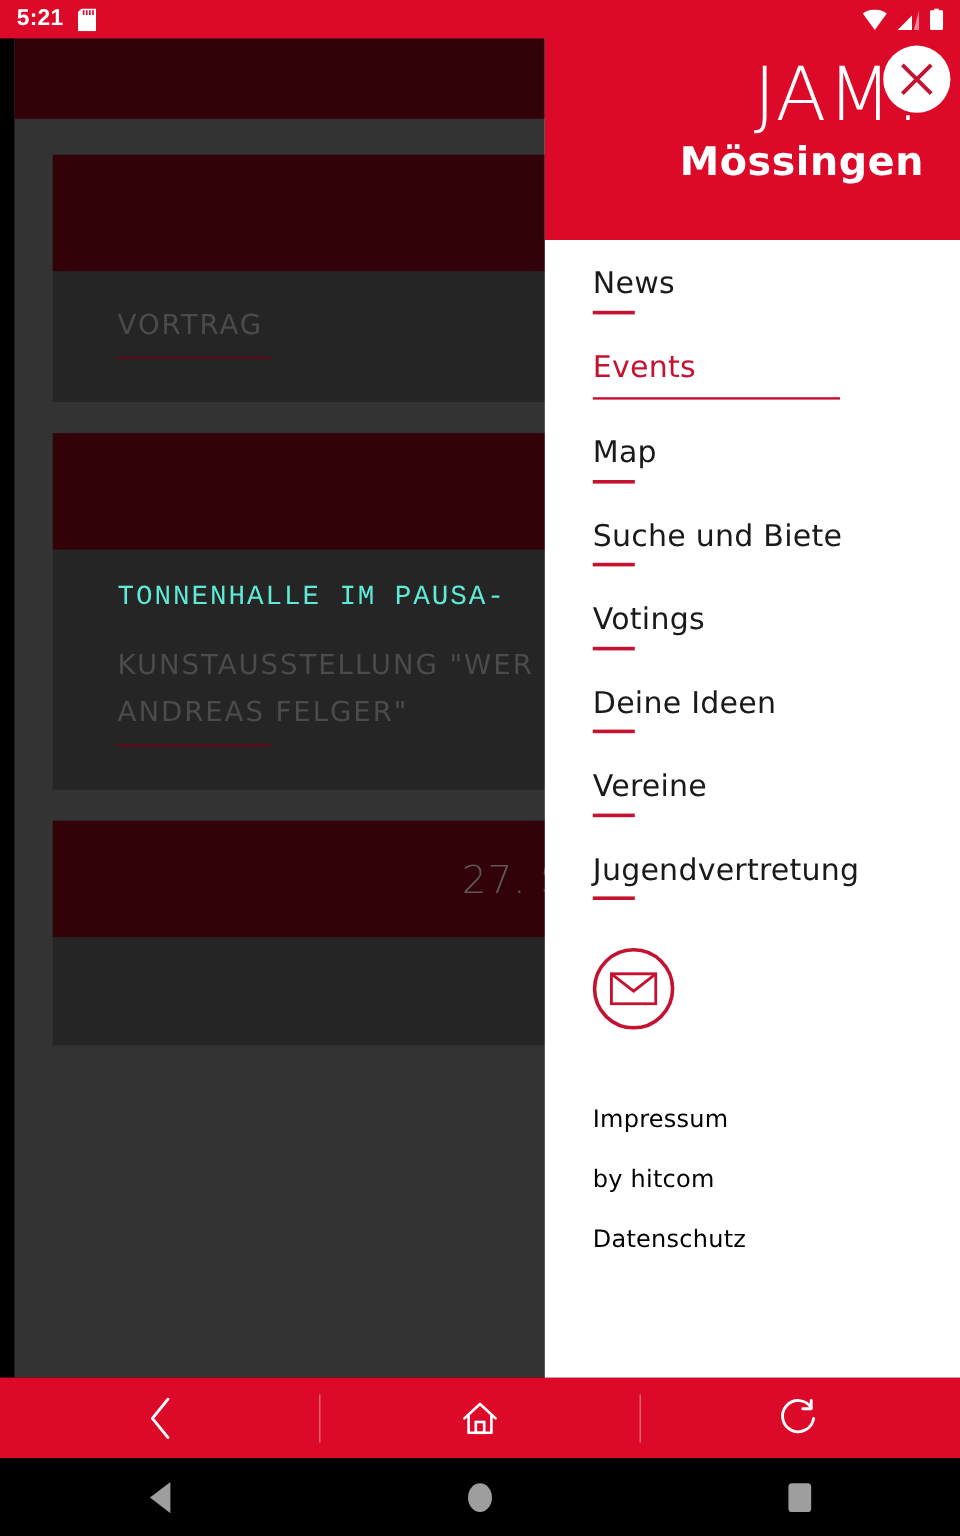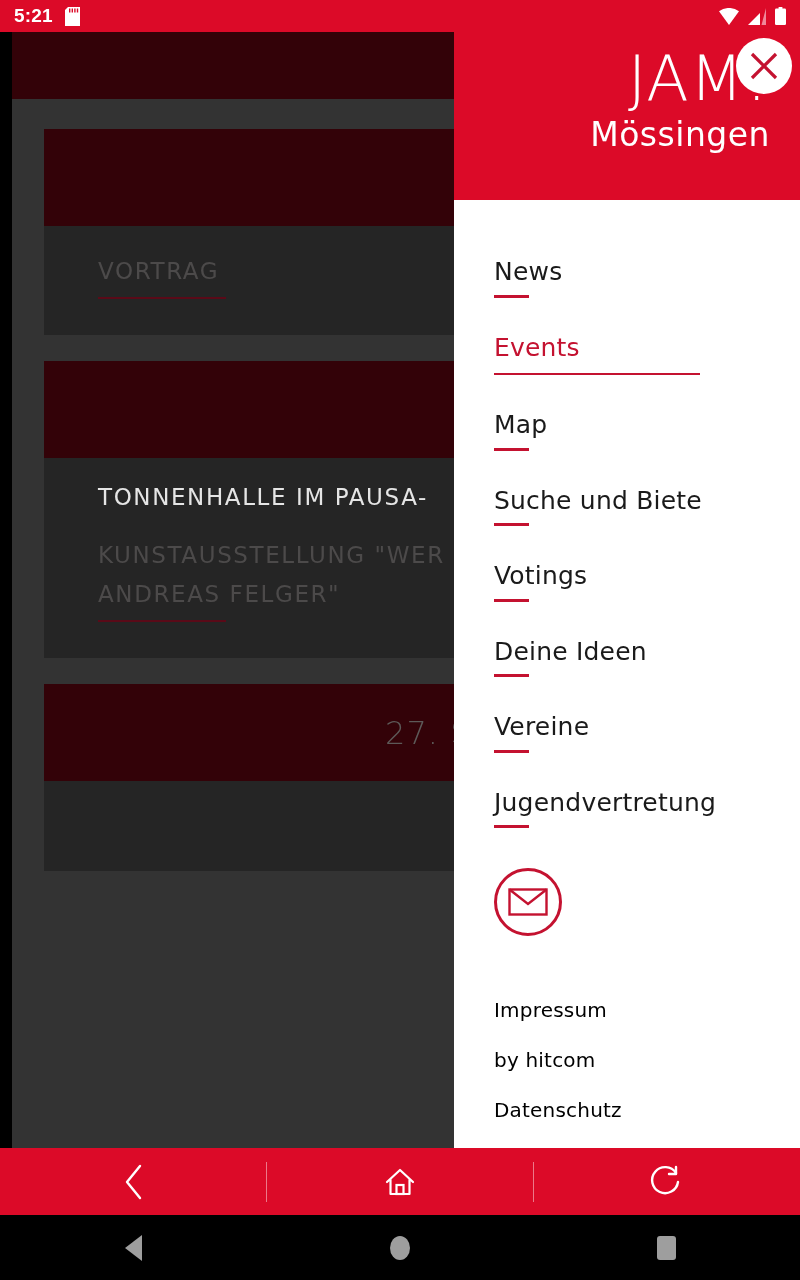--- a/index.html
+++ b/index.html
@@ -44,22 +44,22 @@
     background:#330208; height:97px;
     display:flex; align-items:center; justify-content:flex-end;
     padding-right:28px;
   }
   .card-date-text {
     color:#5d5958; font-size:32px; letter-spacing:1px;
     white-space:nowrap; font-weight:300;
   }
   .card-body { padding:26px 54px 36px 54px; }
   .card-loc {
-    color:#e5e5e5; font-size:23px; letter-spacing:1.6px;
-    white-space:nowrap; margin-bottom:26px;
+    color:#5eead4; font-size:23px; letter-spacing:1.6px;
+    white-space:nowrap; margin-bottom:26px;font-family:Liberation Mono, monospace;
   }
   .card-title {
     color:#4c4a4a; font-size:23px; letter-spacing:1.6px;
     line-height:1.7;
   }
   .card-rule { width:128px; height:2px; background:#5a0a18; margin-top:6px; }
 
   
   .bottom-nav {
     position:absolute; left:0; top:1148px; width:800px; height:67px;
@@ -94,34 +94,34 @@
   }
   .brand {
     position:absolute; right:30px; top:48px; text-align:right;
     color:#fff; line-height:1;
   }
   .brand-title {
     font-size:62px; font-weight:300; letter-spacing:1px;
     font-family:"DejaVu Sans", sans-serif;
   }
   .brand-sub {
-    font-size:33px; font-weight:400; margin-top:8px; letter-spacing:.5px;
+    font-size:33px; font-weight:700; margin-top:8px; letter-spacing:.5px;
   }
   .close-btn {
     position:absolute; left:282px; top:38px; width:56px; height:56px;
     background:#fff; border-radius:50%;
     display:flex; align-items:center; justify-content:center;
     cursor:pointer;
   }
 
   .menu { padding:22px 0 0 40px; flex:0 0 auto; }
   .menu-item { margin-bottom:30px; cursor:pointer; }
   .menu-label {
     font-size:25px; color:#1a1a1a; font-weight:400;
-    letter-spacing:.2px; line-height:1.1; white-space:nowrap;margin-top:36px;
+    letter-spacing:.2px; line-height:1.1; white-space:nowrap;
   }
   .menu-item.active .menu-label { color:#C41230; }
   .menu-rule { height:3px; background:#C41230; width:35px; margin-top:9px; }
   .menu-item.active .menu-rule { width:206px; height:2px; margin-top:12px; }
 
   .mail-wrap { padding:10px 0 0 40px; }
   .mail-circle {
     width:68px; height:68px; border:3px solid #C41230; border-radius:50%;
     display:flex; align-items:center; justify-content:center; cursor:pointer;
   }

